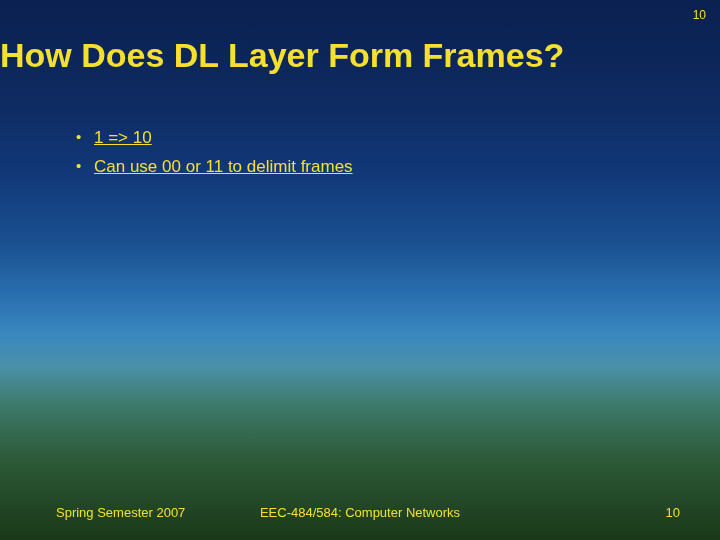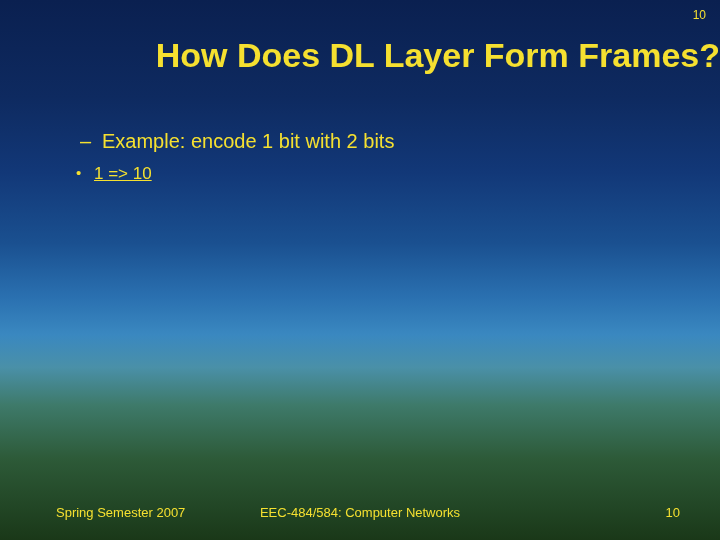--- a/index.html
+++ b/index.html
@@ -25,21 +25,21 @@
     top: 8px;
     right: 14px;
     font-size: 12px;
     color: #f5e030;
   }
   .title {
     position: absolute;
     top: 36px;
     left: 0;
     width: 100%;
-    text-align: right;
+    text-align: left;
     font-size: 34px;
     font-weight: bold;
     color: #f5e030;
   }
   .content {
     position: absolute;
     top: 120px;
     left: 48px;
     right: 40px;
   }
@@ -115,25 +115,23 @@
   .footer-right { position: absolute; right: 40px; bottom: 0; }
 </style>
 </head>
 <body>
 
 <div class="slidenum-top">10</div>
 
 <div class="title">How Does DL Layer Form Frames?</div>
 
 <div class="content">
-  <ul class="level2">
-    <li>Example: encode 1 bit with 2 bits</li>
-  </ul>
   <ul class="level3">
     <li>1 =&gt; 10</li>
+    <li>Can use 00 or 11 to delimit frames</li>
   </ul>
 </div>
 
 <div class="footer">
   <div class="footer-left">Spring Semester 2007</div>
   <div class="footer-center">EEC-484/584: Computer Networks</div>
   <div class="footer-right">10</div>
 </div>
 
 </body></html>

